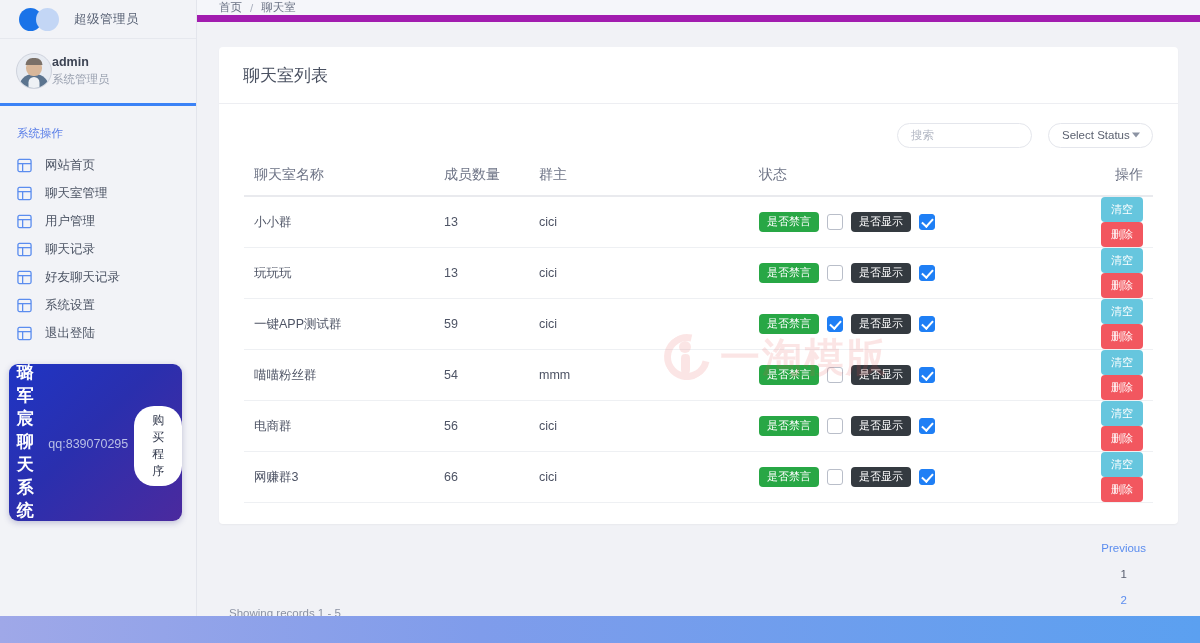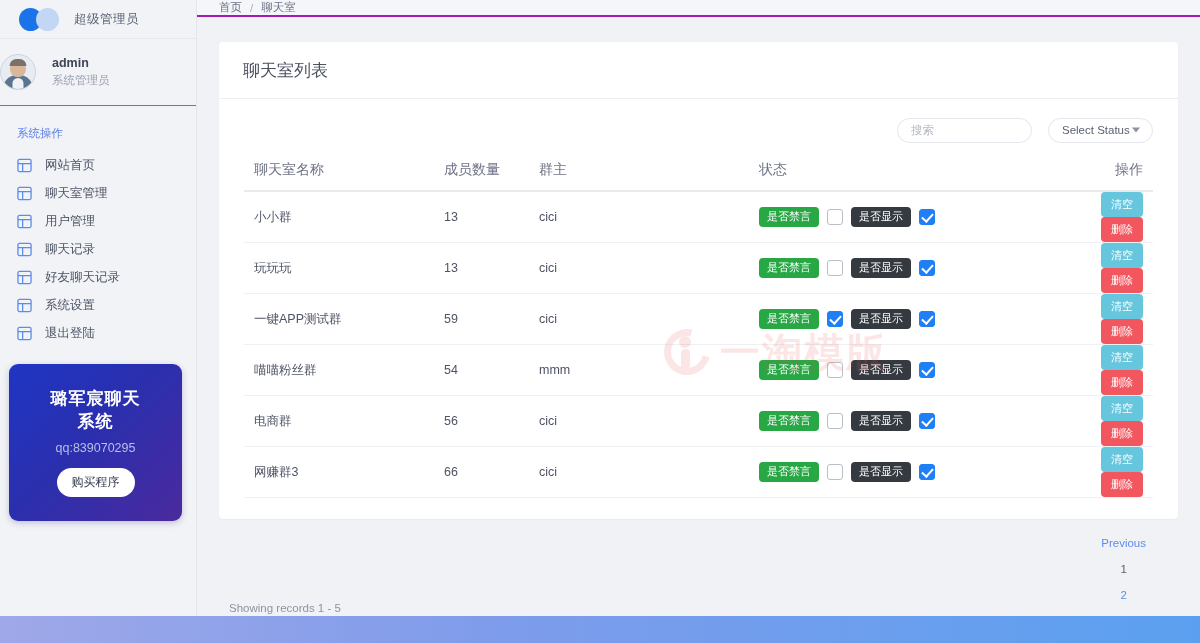--- a/index.html
+++ b/index.html
@@ -32,22 +32,22 @@
   .brand-logo .c2 {
     position: absolute; left: 17px; top: 0; width: 23px; height: 23px;
     border-radius: 50%; background: #c3d6f5;
   }
   .brand-title {
     font-size: 12.5px; color: #596275; letter-spacing: .5px;
   }
 
   .userbox {
     height: 67px; display: flex; align-items: center;
-    gap: 16px;
-    border-bottom: 1px solid #3b82f6;
+    padding-left: 16px; gap: 0;
+    border-bottom: 3px solid #3b82f6;
   }
   .avatar {
     width: 36px; height: 36px; border-radius: 50%;
     border: 1px solid #cfd3dd; overflow: hidden;
     background: #e7ebf2; position: relative; flex: 0 0 36px;
   }
   .avatar .head {
     position: absolute; left: 50%; top: 5px; transform: translateX(-50%);
     width: 16px; height: 17px; border-radius: 50% 50% 45% 45%;
     background: #d8b79a;
@@ -82,42 +82,42 @@
     font-size: 12.5px; color: #4d5565;
     cursor: pointer;
   }
   .nav-ic { width: 15px; height: 15px; flex: 0 0 15px; }
   .nav-ic svg { display: block; }
 
   .promo {
     position: absolute; left: 9px; top: 364px;
     width: 173px; height: 157px; border-radius: 9px;
     background: linear-gradient(135deg, #1f35c4 0%, #2a2fae 45%, #4b2a9e 100%);
-    display: flex; flex-direction: column; align-items: center;
+    display: flex; flex-direction: row; align-items: center;
     justify-content: center; gap: 6px;
     box-shadow: 0 2px 6px rgba(40,40,120,.25);
   }
   .promo-title {
     color: #ffffff; font-size: 17px; font-weight: bold;
     text-align: center; line-height: 1.35; letter-spacing: 1px;
   }
   .promo-qq { color: #b9bfe6; font-size: 12.5px; margin-top: 2px; }
   .promo-btn {
     margin-top: 7px;
     background: #ffffff; color: #333a4d;
     border: none; border-radius: 20px;
     padding: 6px 15px; font-size: 12px; cursor: pointer;
     font-family: inherit;
   }
 
   
   .main { flex: 1; height: 616px; display: flex; flex-direction: column; background: #f1f2f6; }
   .topbar {
     height: 29px; background: #f5f6fa;
-    border-bottom: 2px solid #a21caf;
+    border-bottom: 7px solid #a21caf;
     display: flex; align-items: center; padding-left: 22px;
   }
   .crumb { font-size: 11.5px; color: #6b7385; cursor: pointer; }
   .crumb.sep { color: #a8aebd; margin: 0 8px; cursor: default; }
 
   .content { flex: 1; padding: 25px 22px 0 22px; position: relative; }
 
   .card {
     background: #ffffff; border-radius: 4px;
     height: 477px; position: relative;

